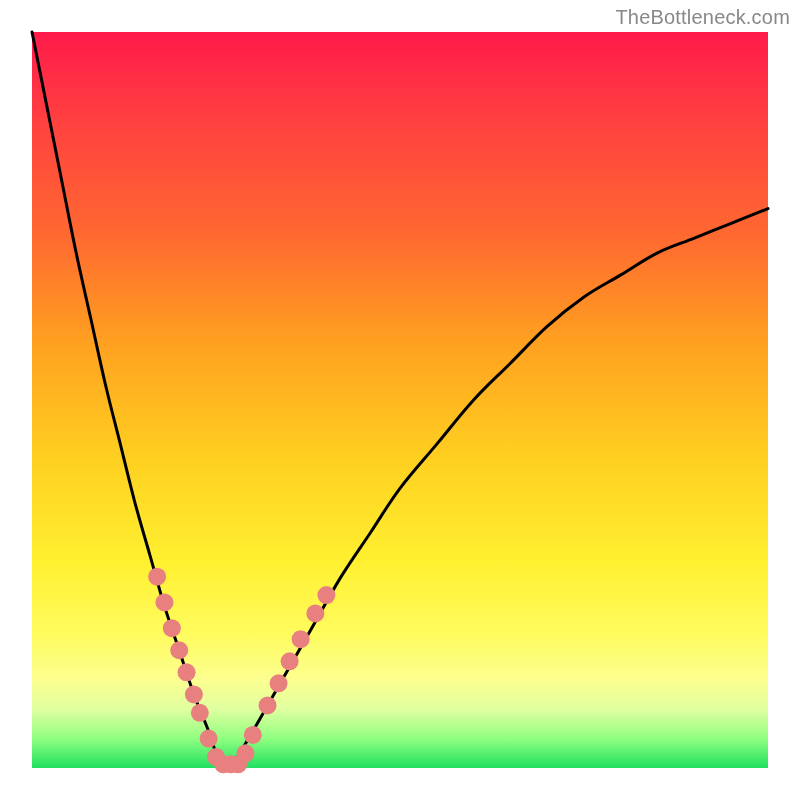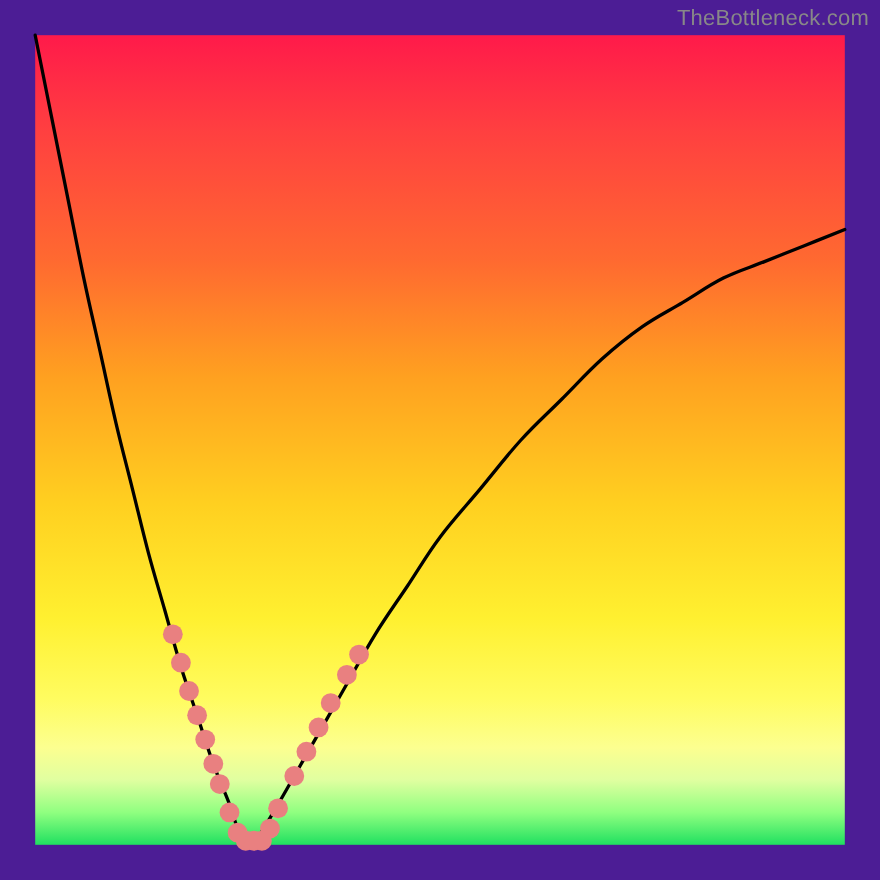--- a/index.html
+++ b/index.html
@@ -8,21 +8,21 @@
     width: 800px;
     height: 800px;
     overflow: hidden;
     background: #000;
     font-family: Arial, Helvetica, sans-serif;
   }
   .chart-container {
     position: relative;
     width: 800px;
     height: 800px;
-    background: #4c1d95;
+    background: #ffffff;
   }
   .plot-area {
     position: absolute;
     left: 32px;
     top: 32px;
     width: 736px;
     height: 736px;
     background: linear-gradient(
       to bottom,
       #ff1a4a 0%,

